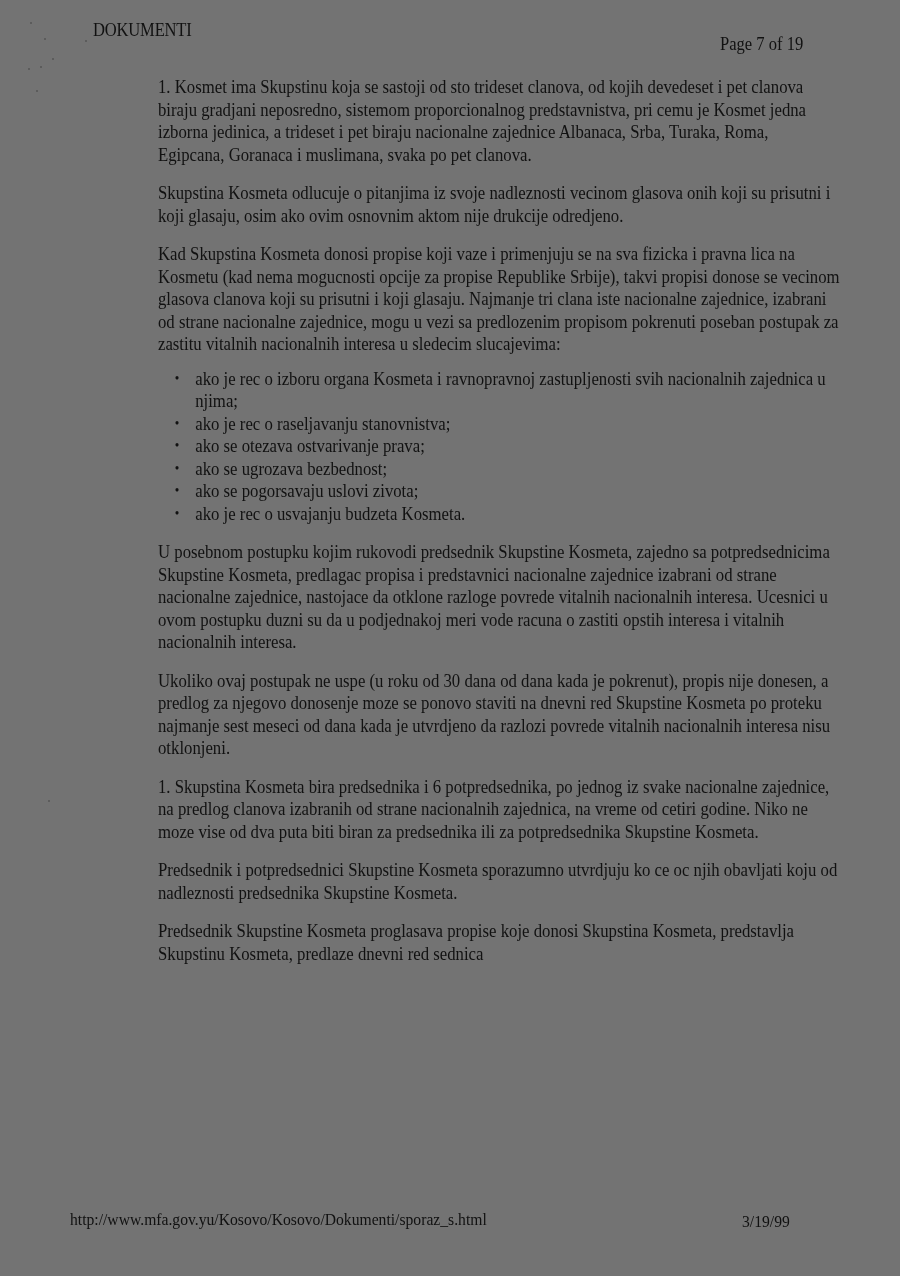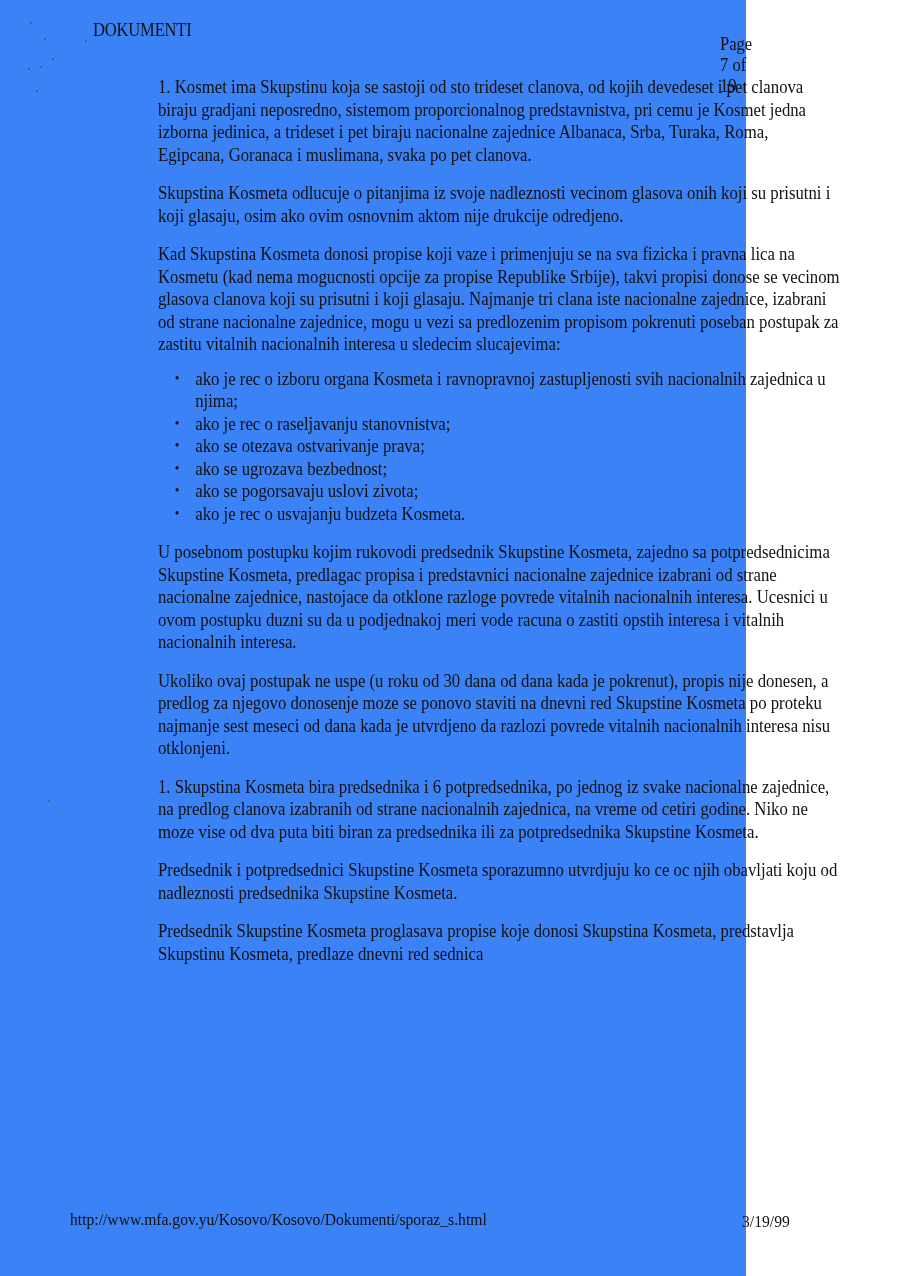--- a/index.html
+++ b/index.html
@@ -11,23 +11,23 @@
       width: 900px;
       height: 1276px;
       position: relative;
       overflow: hidden;
       font-family: "Liberation Serif", serif;
       color: #111111;
     }
     .page {
       position: absolute;
       left: 0; top: 0;
-      width: 746px;
+      width: 900px;
       height: 1276px;
-      background: #3b82f6;
+      background: #737373;
     }
     .speck {
       position: absolute;
       width: 2px;
       height: 2px;
       background: #555;
       border-radius: 50%;
     }
     .header-title {
       position: absolute;

